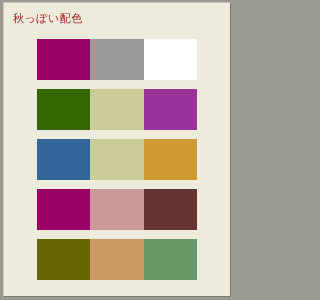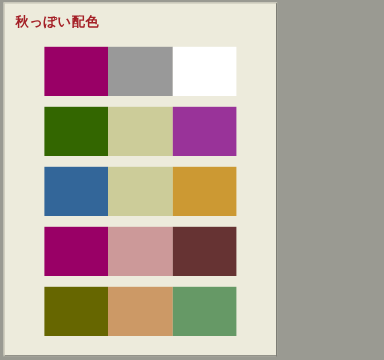--- a/index.html
+++ b/index.html
@@ -26,21 +26,21 @@
     border-bottom: 1px solid #7d7d75;
     box-sizing: border-box;
     overflow: hidden;
   }
   #palette-title {
     position: absolute;
     left: 9px;
     top: 9px;
     font-size: 11px;
     line-height: 14px;
-    font-weight: bold;
+    font-weight: normal;
     color: #a41f26;
     letter-spacing: 0.5px;
     white-space: nowrap;
   }
   #swatch-grid {
     position: absolute;
     left: 33px;
     top: 36px;
     width: 160px;
   }

